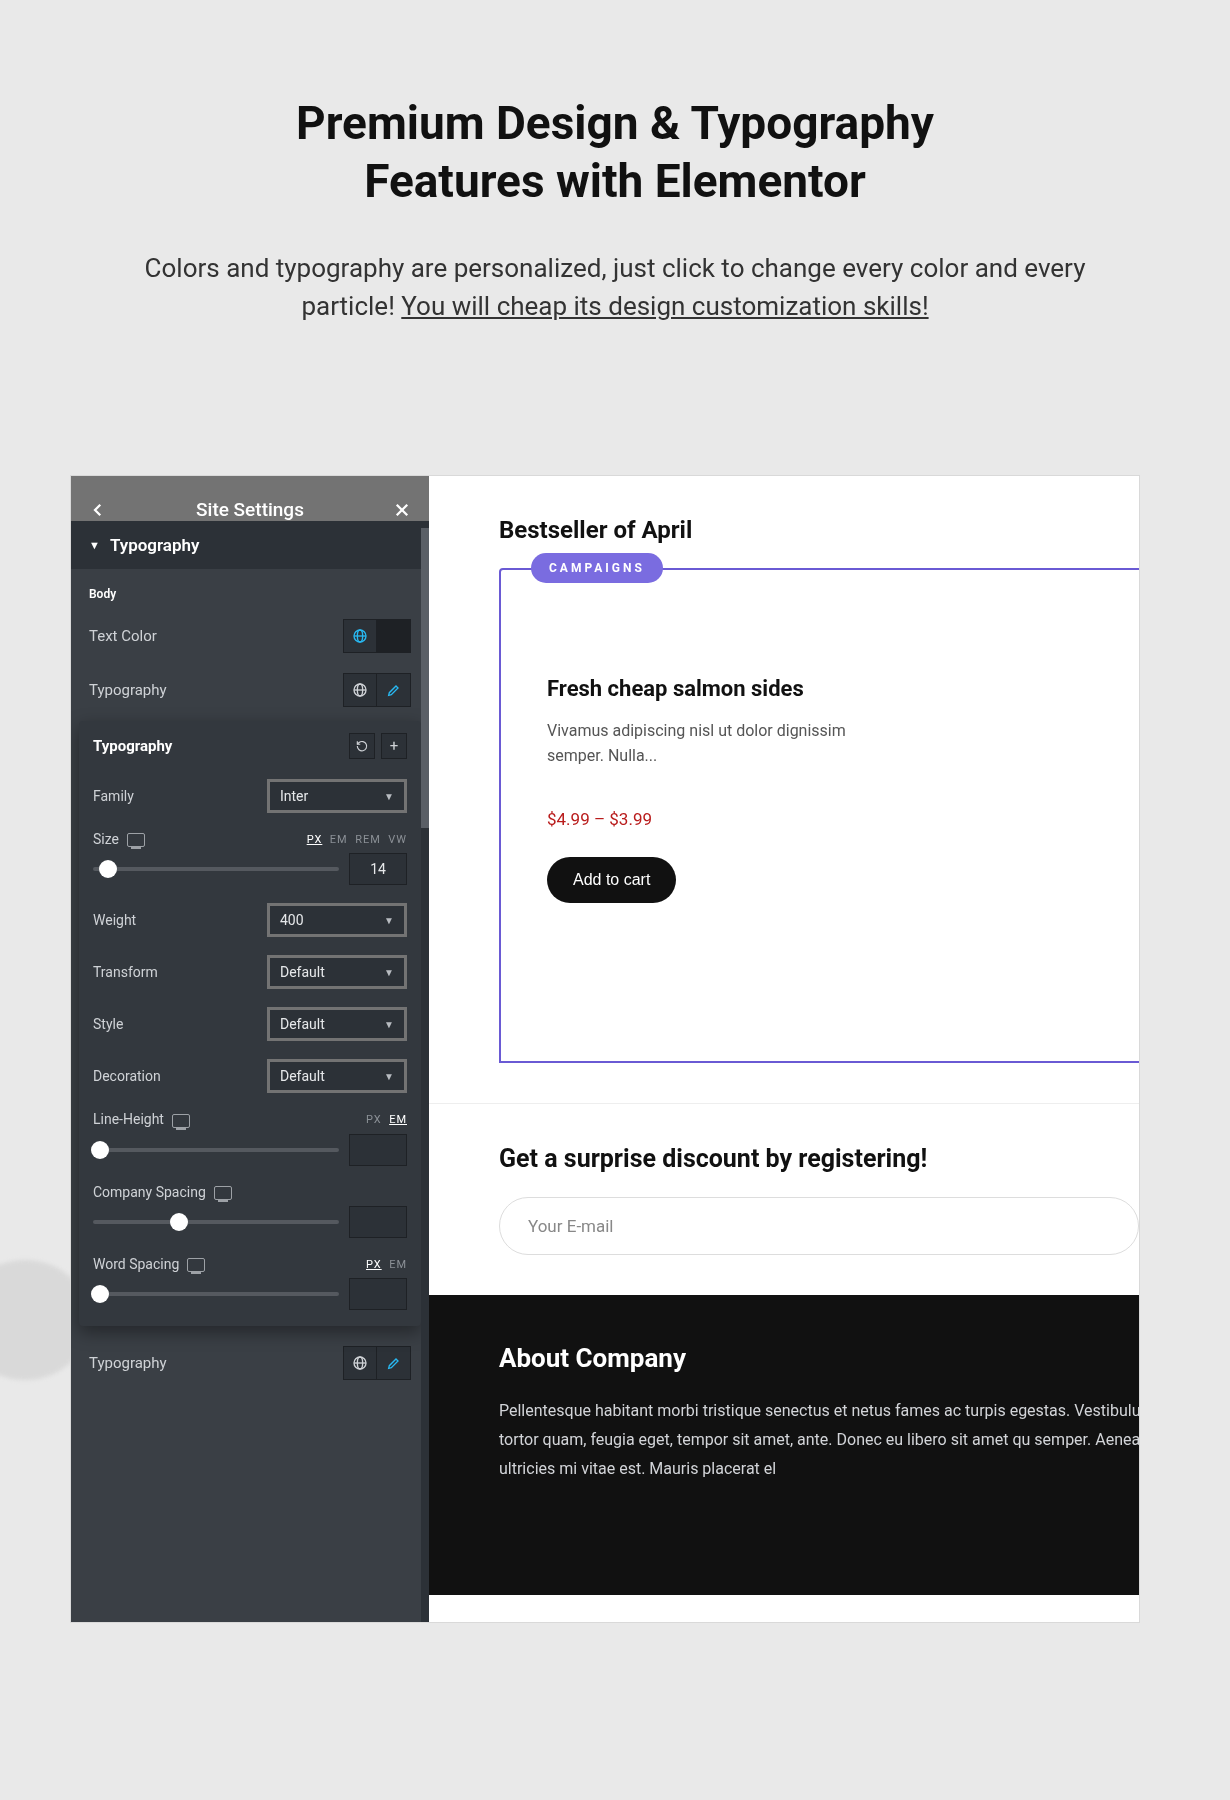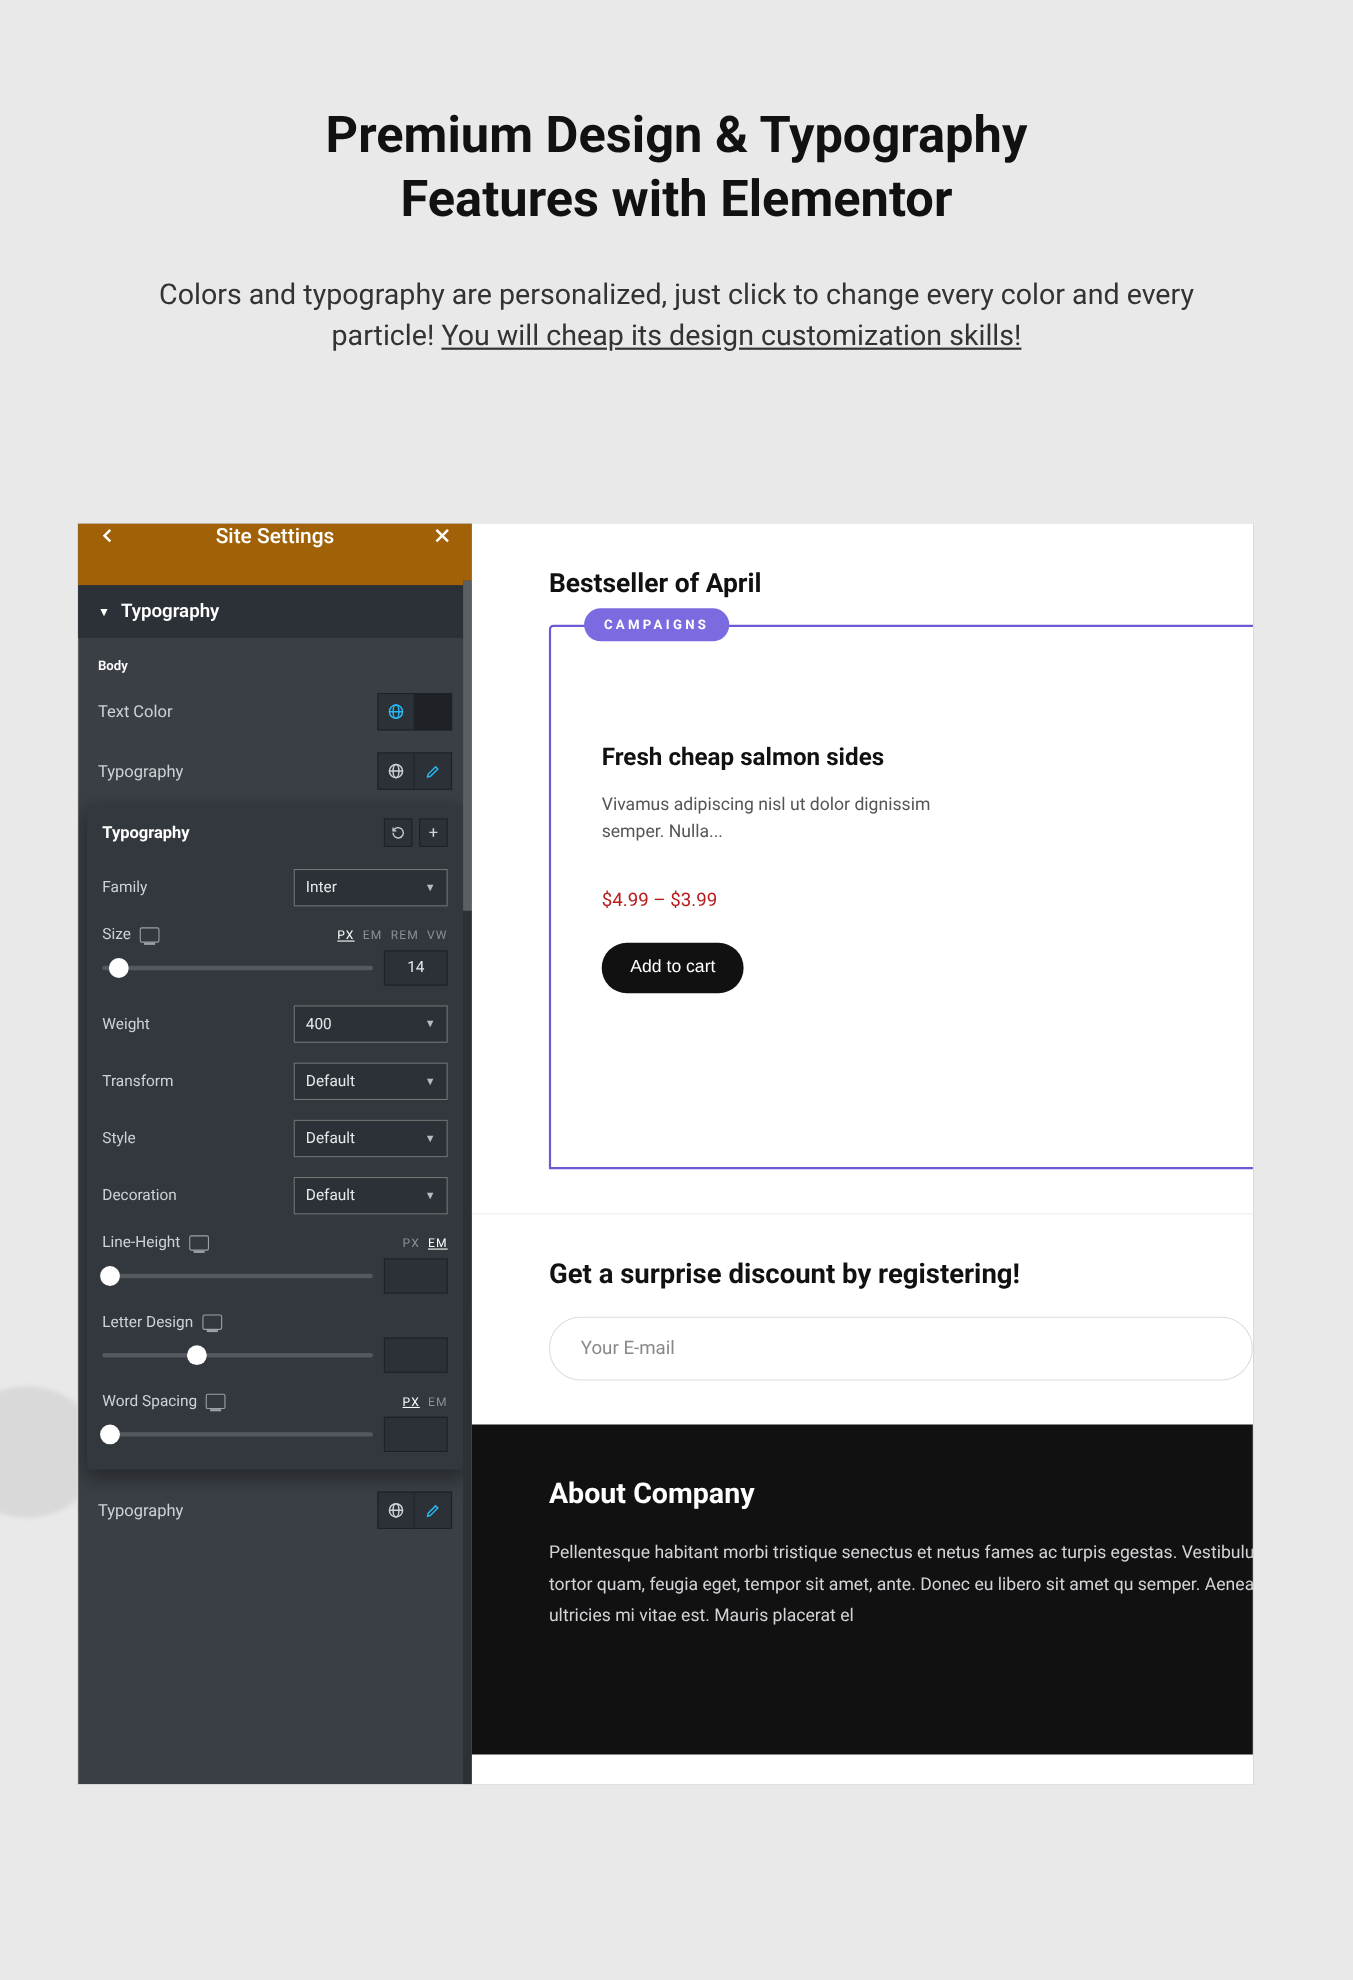--- a/index.html
+++ b/index.html
@@ -36,21 +36,21 @@
     background: #fff;
     border: 1px solid #d9d9d9;
     overflow: hidden;
   }
   
   .panel {
     position: absolute; left: 0; top: 0; width: 358px; height: 100%;
     background: #3a3f45; color: #e2e4e7; font-size: 15px;
   }
   .panel-header {
-    background: #a16207; height: 56px; display: flex; align-items: flex-start;
+    background: #737373; height: 45px; display: flex; align-items: flex-end;
     justify-content: space-between; padding: 0 16px; color: #fff;
   }
   .panel-header .title { font-size: 19px; font-weight: 500; flex: 1; text-align: center; }
   .back-icon, .close-icon { width: 22px; height: 22px; display:flex; align-items:center; justify-content:center; cursor:pointer; }
   .section-row {
     background: #2c3137; height: 48px; display: flex; align-items: center; padding: 0 18px;
     font-size: 17px; font-weight: 600; color:#fff;
   }
   .section-row .caret { margin-right: 10px; font-size: 11px; }
   .body-label { padding: 18px 18px 8px; font-size: 12px; font-weight:600; color:#fff; }
@@ -75,21 +75,21 @@
     position: relative; background:#33383e; margin: 4px 8px 10px 8px; border-radius:4px;
     padding: 12px 14px 16px; box-shadow: 0 6px 18px rgba(0,0,0,.4);
   }
   .popover-header { display:flex; align-items:center; justify-content:space-between; margin-bottom:20px; }
   .popover-header .t { font-weight:700; color:#fff; font-size:15px; }
   .mini-btn { width:26px; height:26px; display:flex; align-items:center; justify-content:center; background:#2c3137; border:1px solid #1e2125; color:#cfd2d6; cursor:pointer; font-size:15px; }
   .mini-btns { display:flex; gap:6px; }
   .prow { display:flex; align-items:center; justify-content:space-between; margin: 18px 0 6px; font-size:14px; color:#cfd2d6; }
   .prow:first-of-type { margin-top: 0; }
   .select {
-    width: 140px; height:34px; background:#2c3137; border:1px solid #737373; color:#e6e8ea;
+    width: 140px; height:34px; background:#2c3137; border:3px solid #737373; color:#e6e8ea;
     display:flex; align-items:center; justify-content:space-between; padding:0 10px; font-size:14px; cursor:pointer;
   }
   .select .tri { font-size:10px; color:#b8bcc1; }
   .units { font-size:11px; color:#8b9096; letter-spacing:1px; }
   .units .on { color:#fff; text-decoration: underline; }
   .slider-row { display:flex; align-items:center; gap:10px; margin-top:6px; }
   .slider { position:relative; flex:1; height:4px; background:#55595f; border-radius:2px; }
   .thumb { position:absolute; top:50%; width:18px; height:18px; background:#fff; border-radius:50%; transform:translate(-50%,-50%); cursor:pointer; }
   .numbox { width:58px; height:32px; background:#2c3137; border:1px solid #1e2125; color:#e6e8ea; display:flex; align-items:center; justify-content:center; font-size:14px; }
   .device-icon { display:inline-flex; width:18px; height:14px; border:1.5px solid #9da1a6; border-radius:2px; position:relative; margin-left:8px; vertical-align:middle; }
@@ -269,21 +269,21 @@
         <span class="units"><span>PX</span>&nbsp;&nbsp;<span class="on">EM</span></span>
       </div>
       <div class="slider-row">
         <div class="slider">
             <div class="thumb" style="left:3%"></div>
           </div>
         <div class="numbox"></div>
       </div>
 
       <div class="prow">
-        <span><span>Letter Design</span><span class="device-icon"></span></span>
+        <span><span>Company Spacing</span><span class="device-icon"></span></span>
         <span></span>
       </div>
       <div class="slider-row">
         <div class="slider">
             <div class="thumb" style="left:35%"></div>
           </div>
         <div class="numbox"></div>
       </div>
 
       <div class="prow">

